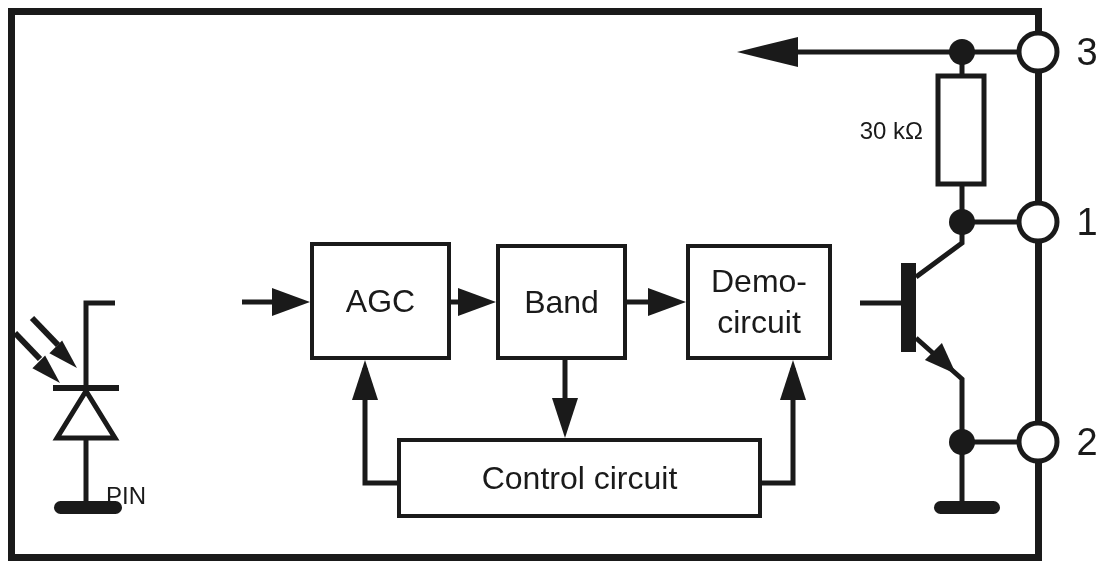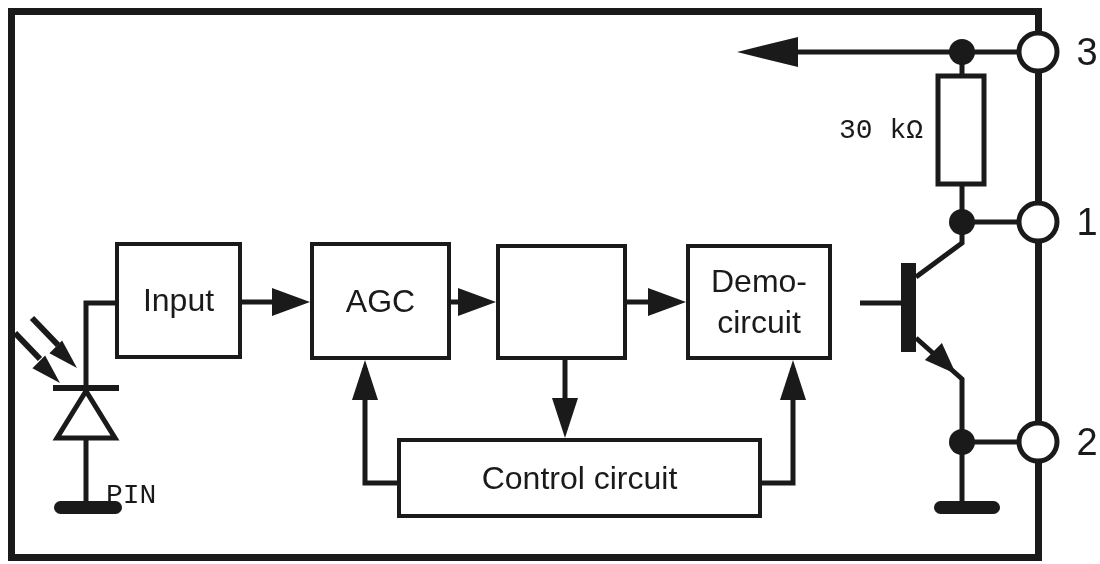--- a/index.html
+++ b/index.html
@@ -26,23 +26,22 @@
     font-size:32px;line-height:1.28;
     box-sizing:border-box;
   }
   .block-input{left:115px;top:242px;width:127px;height:117px;}
   .block-agc{left:310px;top:242px;width:141px;height:118px;}
   .block-bandpass{left:496px;top:244px;width:131px;height:116px;}
   .block-demodulator{left:686px;top:244px;width:146px;height:116px;}
   .block-control{left:397px;top:438px;width:365px;height:80px;}
   .lbl{
     position:absolute;
-    font-size:28px;line-height:40px;
+    font-size:24px;line-height:40px;
     white-space:nowrap;
-    font-family:Liberation Mono, monospace;
   }
   .lbl-resistor{left:790px;top:111px;width:133px;text-align:right;}
   .lbl-pin{left:106px;top:476px;}
   .pin-num{
     position:absolute;width:34px;height:40px;
     font-size:38px;line-height:40px;text-align:center;
   }
   .pin-num-3{left:1070px;top:32px;}
   .pin-num-1{left:1070px;top:202px;}
   .pin-num-2{left:1070px;top:422px;}
@@ -130,29 +129,27 @@
       <line x1="962" y1="442" x2="1020" y2="442"></line>
     </g>
 
     <g fill="#ffffff">
       <circle cx="1038" cy="52" r="19"></circle>
       <circle cx="1038" cy="222" r="19"></circle>
       <circle cx="1038" cy="442" r="19"></circle>
     </g>
   </svg>
 
-  <div class="block block-input">
-    <span>Input</span>
-  </div>
 
   <div class="block block-agc">
     <span>AGC</span>
   </div>
 
   <div class="block block-bandpass">
+    <span>Band</span>
   </div>
 
   <div class="block block-demodulator">
     <span>Demo-</span>
     <span>circuit</span>
   </div>
 
   <div class="block block-control">
     <span>Control circuit</span>
   </div>

